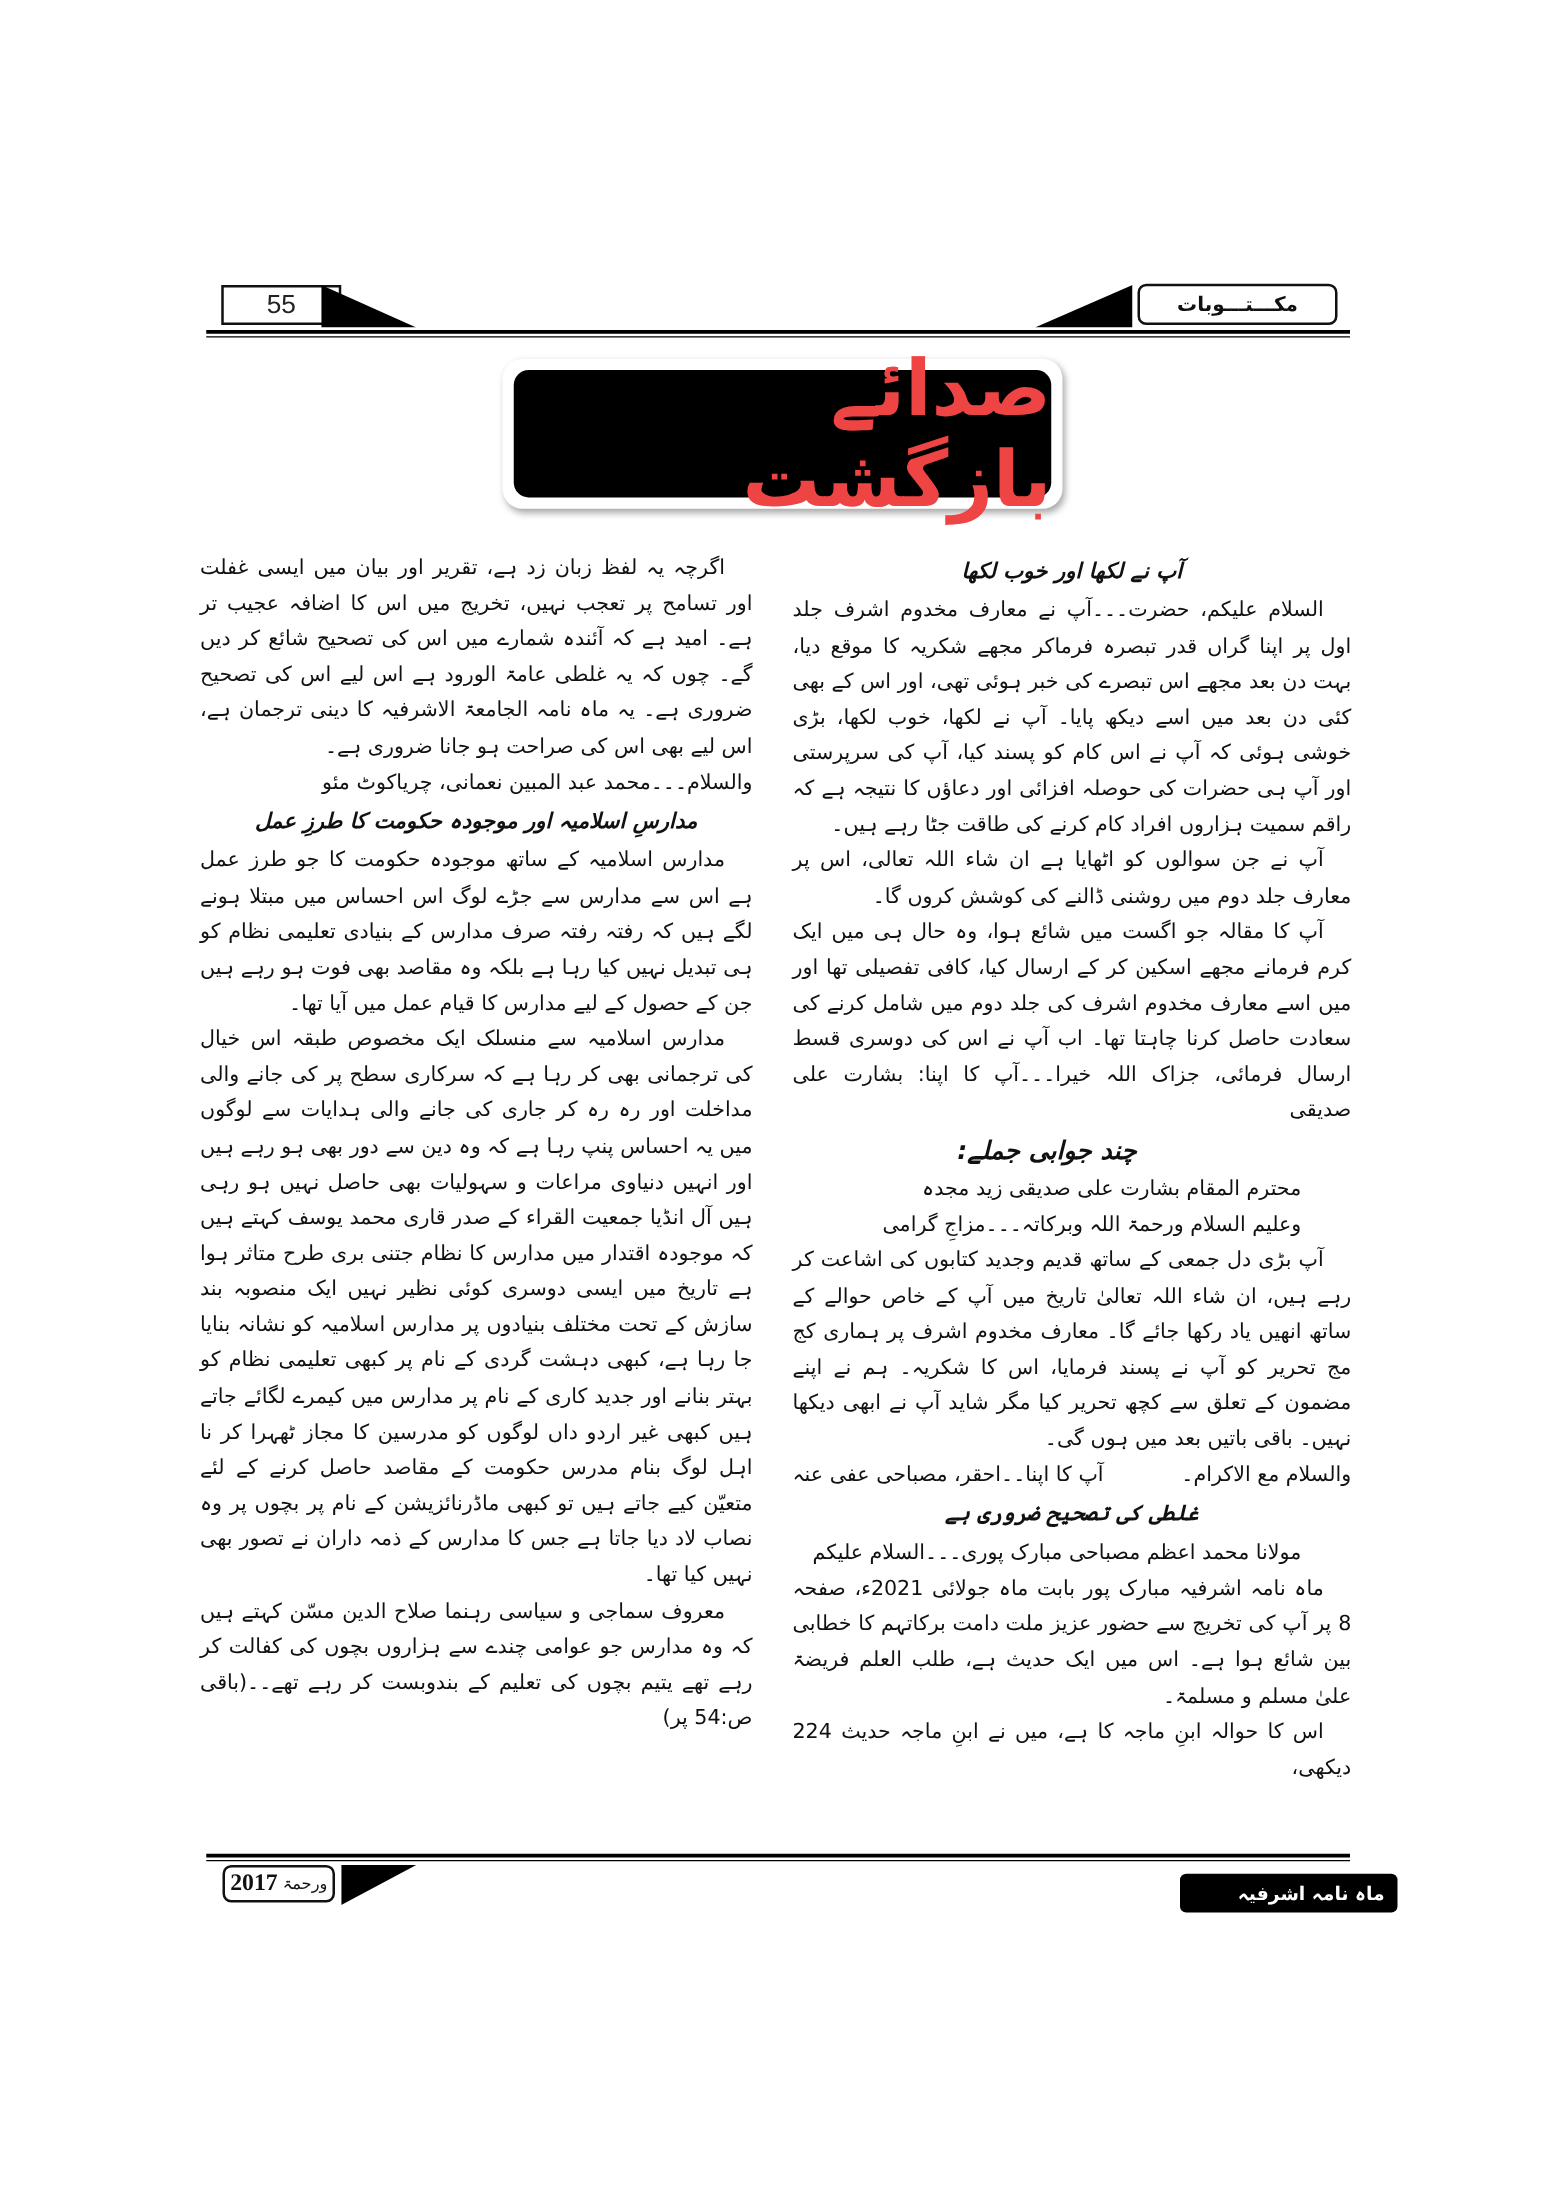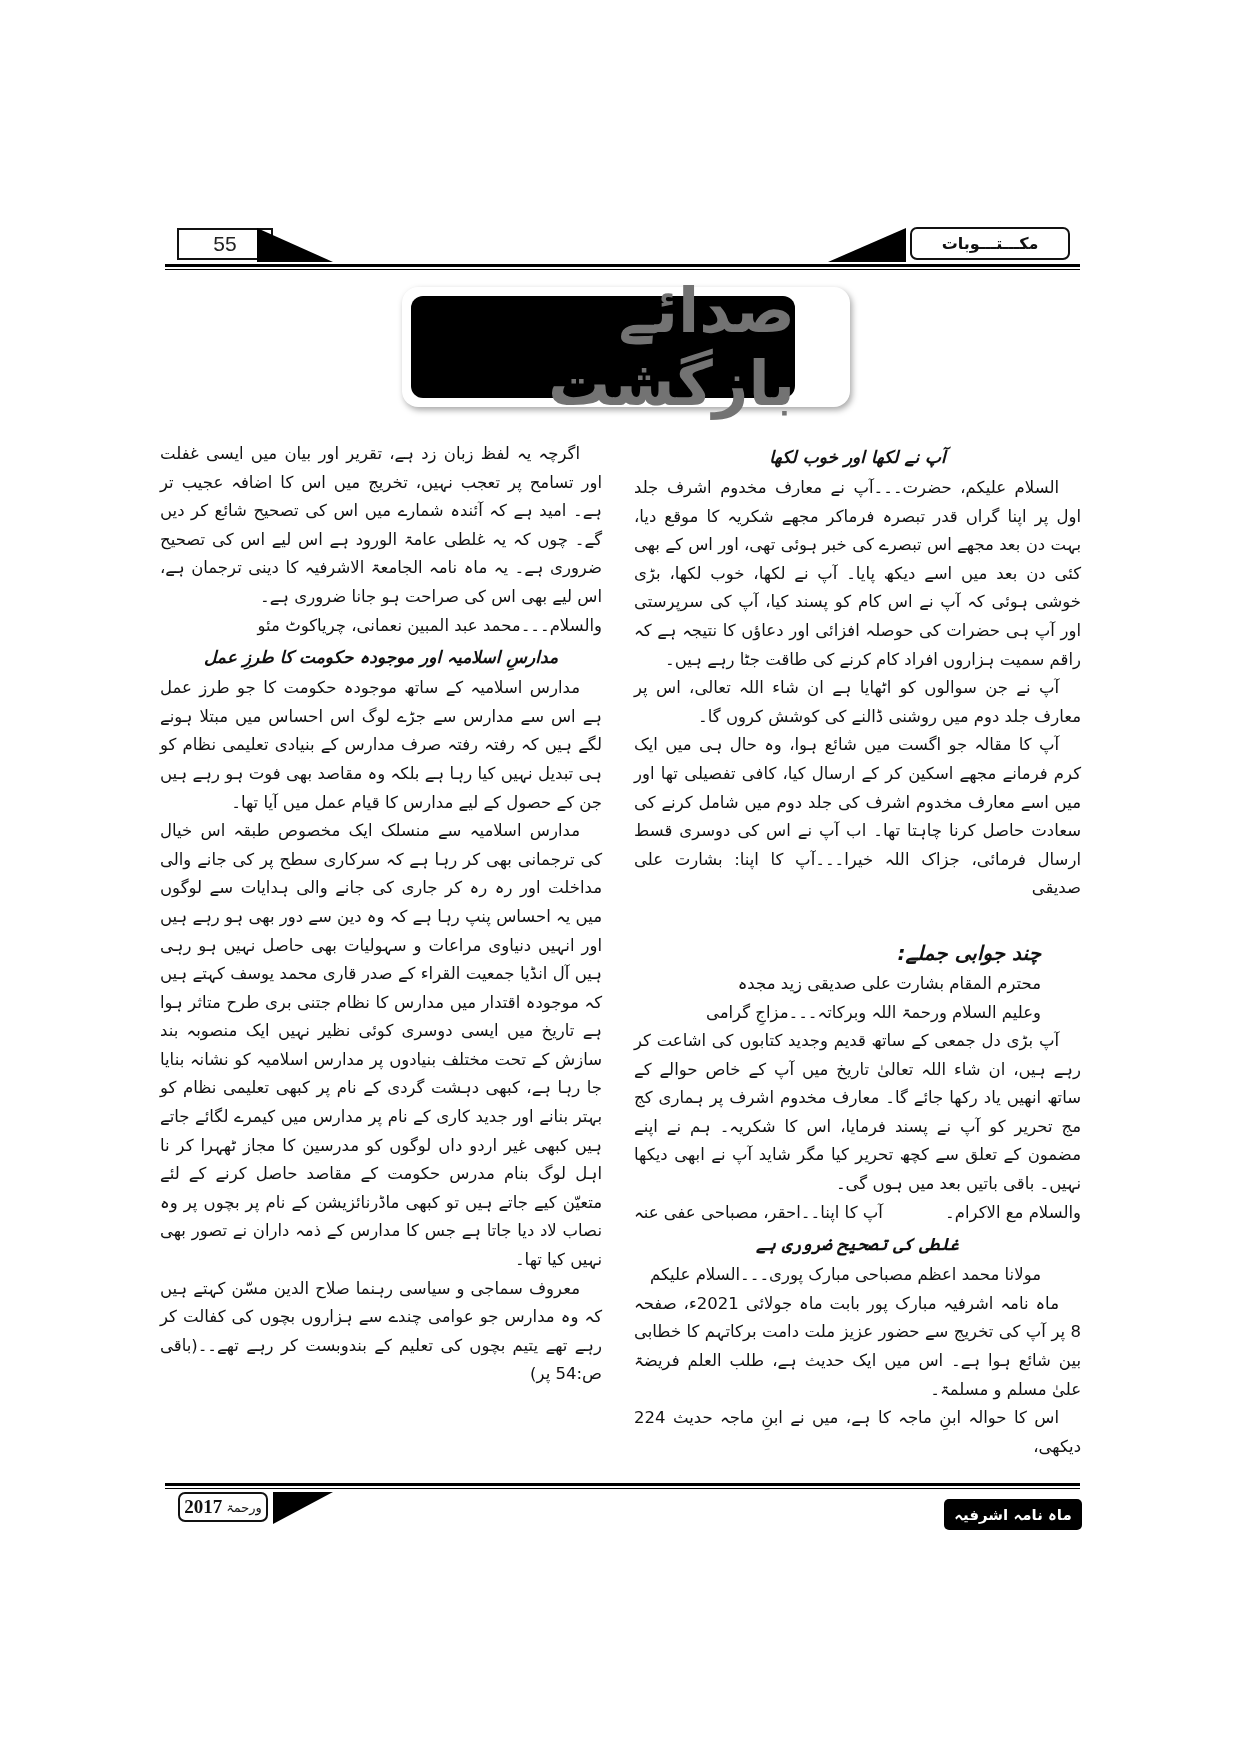--- a/index.html
+++ b/index.html
@@ -14,52 +14,52 @@
   .hdr-sectionbox { position: absolute; left: 910px; top: 227px; width: 160px; height: 33px;
                  border: 2px solid #111; border-radius: 7px; box-sizing: border-box;
                  display: flex; align-items: center; justify-content: center; direction: rtl;
                  font-family: "DejaVu Sans", sans-serif; font-weight: bold; font-size: 16px; }
   .hdr-rule1 { position: absolute; left: 165px; top: 264px; width: 915px; height: 3px; background: #000; }
   .hdr-rule2 { position: absolute; left: 165px; top: 269px; width: 915px; height: 1px; background: #000; }
 
   
   .title-outer { position: absolute; left: 402px; top: 287px; width: 448px; height: 120px;
                  border-radius: 16px; background: #fff; box-shadow: 2px 3px 6px rgba(0,0,0,0.35); }
-  .title-inner { position: absolute; left: 411px; top: 296px; width: 384px; height: 102px;
+  .title-inner { position: absolute; left: 411px; top: 296px; width: 430px; height: 102px;
                  background: #000; border-radius: 12px; display: flex; align-items: center;
-                 justify-content: center; direction: rtl; color: #737373;
+                 justify-content: center; direction: rtl; color: #ef4444;
                  font-family: "DejaVu Sans", sans-serif; font-weight: bold; font-size: 62px;
                  letter-spacing: 1px; }
 
   
   .col { position: absolute; direction: rtl; text-align: justify;
          font-family: "DejaVu Sans", sans-serif; font-size: 16.5px; line-height: 28.6px; }
   .col-right { left: 634px; top: 440px; width: 447px; }
   .col-left  { left: 160px; top: 440px; width: 442px; }
   .col p { margin: 0; }
   .col .ind { text-indent: 22px; }
   .col h3 { margin: 0; text-align: center; font-weight: bold; font-size: 17px;
             line-height: 34px; font-style: italic; }
-  .col h3.small { text-align: right; padding-right: 40px; font-size: 20px; margin-top: 33px; }
+  .col h3.small { padding-right: 40px; font-size: 20px; }
   .col .sig { text-align: right; }
   .col .sig-row { display: flex; justify-content: space-between; }
   .col .center-line { text-align: right; padding-right: 40px; }
 
   
   .ftr-rule1 { position: absolute; left: 165px; top: 1483px; width: 915px; height: 3px; background: #000; }
   .ftr-rule2 { position: absolute; left: 165px; top: 1488px; width: 915px; height: 1px; background: #000; }
   .ftr-datebox { position: absolute; left: 178px; top: 1492px; width: 90px; height: 30px;
                  border: 2px solid #111; border-radius: 7px; box-sizing: border-box;
                  display: flex; align-items: center; justify-content: center; direction: rtl;
                  font-family: "Liberation Serif", serif; font-size: 19px; font-weight: bold; gap: 4px; }
   .ftr-datebox .mon { font-family: "DejaVu Sans", sans-serif; font-size: 13px; font-weight: normal; }
   .ftr-brand { position: absolute; left: 944px; top: 1499px; width: 138px; height: 31px;
                background: #000; border-radius: 5px; color: #fff; direction: rtl;
                display: flex; align-items: center; justify-content: center;
-               font-family: "DejaVu Sans", sans-serif; font-weight: bold; font-size: 15px; }
+               font-family: "DejaVu Sans", sans-serif; font-weight: bold; font-size: 15px; padding-left: 36px; }
 </style>
 </head>
 <body>
 
 <div class="hdr-pagebox">55</div>
 <svg class="hdr-tri-left-svg" style="position:absolute;left:257px;top:228px;" width="76" height="34" viewBox="0 0 76 34">
   <polygon points="0,0 0,34 76,34" fill="#000"></polygon>
 </svg>
 <svg style="position:absolute;left:828px;top:228px;" width="78" height="34" viewBox="0 0 78 34">
   <polygon points="78,0 78,34 0,34" fill="#000"></polygon>

